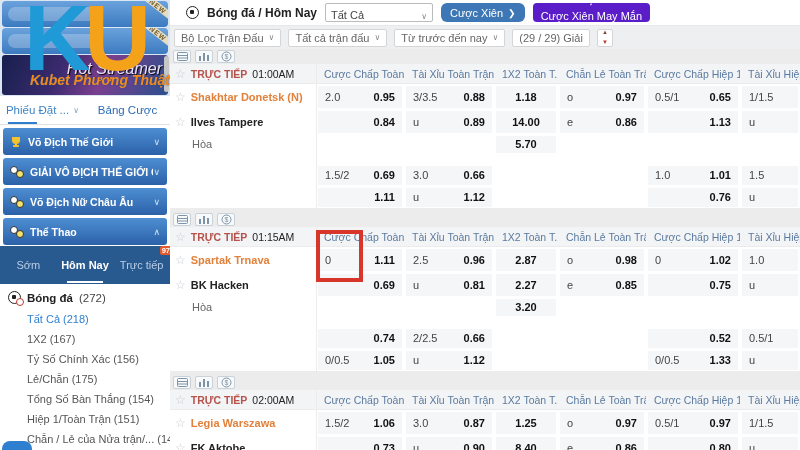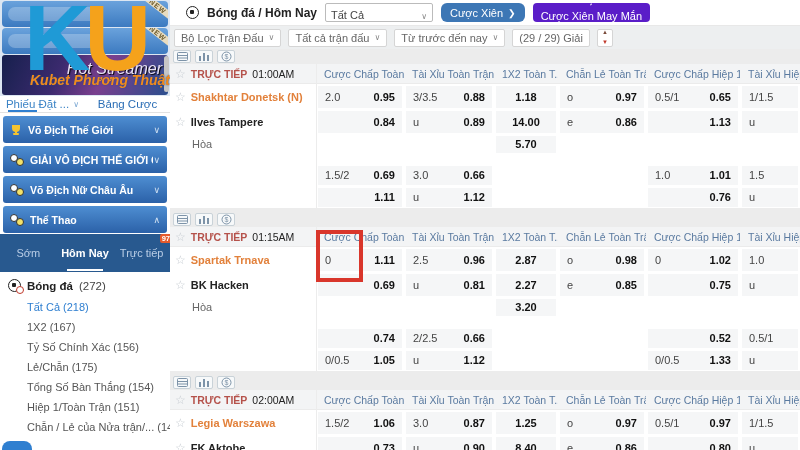--- a/index.html
+++ b/index.html
@@ -11,21 +11,21 @@
   .sidebar { position:absolute; left:0; top:0; width:170px; height:450px; background:#fff; overflow:hidden; }
   .banner { position:relative; height:96px; background:#dce6f2; overflow:hidden; }
   .b-row { height:26px; margin:1px 2px 0 2px; border-radius:4px; background:linear-gradient(180deg,#6aa2dc,#3c7ac0); position:relative; overflow:hidden; }
   .b-row .pill { position:absolute; left:6px; top:6px; width:90px; height:14px; border-radius:7px; background:rgba(255,255,255,.25); }
   .new-ribbon { position:absolute; right:-14px; top:2px; width:48px; text-align:center; transform:rotate(38deg); background:#e8dcc0; color:#6b5a2a; font-size:7px; font-weight:bold; letter-spacing:1px; }
   .b-hot { height:40px; margin:1px 2px 0 2px; border-radius:3px; background:linear-gradient(115deg,#16204d 0%, #3b2a6e 35%, #7a3f8e 60%, #2b4f8e 100%); position:relative; overflow:hidden; }
   .b-hot .hot-txt { position:absolute; right:6px; top:5px; color:#e8e2f5; font-weight:normal; font-style:italic; font-size:16px; text-shadow:1px 1px 1px #000; }
   .ku-logo { position:absolute; left:24px; top:-12px; font-size:92px; font-weight:bold; line-height:100px; letter-spacing:-6px; z-index:5; }
   .ku-logo .k { color:#1f9ad6; } .ku-logo .u { color:#f5a21b; }
   .wm { position:absolute; left:30px; top:72px; z-index:6; color:#f08a1d; font-weight:bold; font-style:italic; font-size:14px; text-shadow:0 0 2px #264d86; white-space:nowrap; }
-  .slip-tabs { display:flex; height:17px; border-bottom:1px solid #e2e2e2; background:#fff; }
+  .slip-tabs { display:flex; height:29px; border-bottom:1px solid #e2e2e2; background:#fff; }
   .slip-tab { flex:1; display:flex; align-items:center; justify-content:center; gap:4px; color:#3c84c6; font-size:11.5px; position:relative; cursor:pointer; }
   .slip-tab.active::after { content:""; position:absolute; left:8px; right:48px; bottom:0; height:2px; background:#2f7fd0; }
   .slip-tab .chev { font-size:8px; color:#7aa7d2; }
   .slip-tab.right { color:#2a6db5; }
   .league { margin:3px 3px 0 3px; height:27px; border-radius:3px; background:linear-gradient(180deg,#4e8ed2,#2b61a8); display:flex; align-items:center; padding:0 7px; color:#fff; cursor:pointer; }
   .league .lbl { flex:1; font-weight:bold; font-size:10.5px; white-space:nowrap; overflow:hidden; margin-left:6px; }
   .league .chev { font-size:9px; color:#cfe0f2; }
   .sport-tabs { display:flex; height:38px; background:#28598f; align-items:stretch; margin-top:1px; }
   .sport-tab { flex:1; display:flex; align-items:center; justify-content:center; color:#b9cde6; font-size:11px; position:relative; cursor:pointer; }
   .sport-tab.active { color:#fff; font-weight:bold; }

